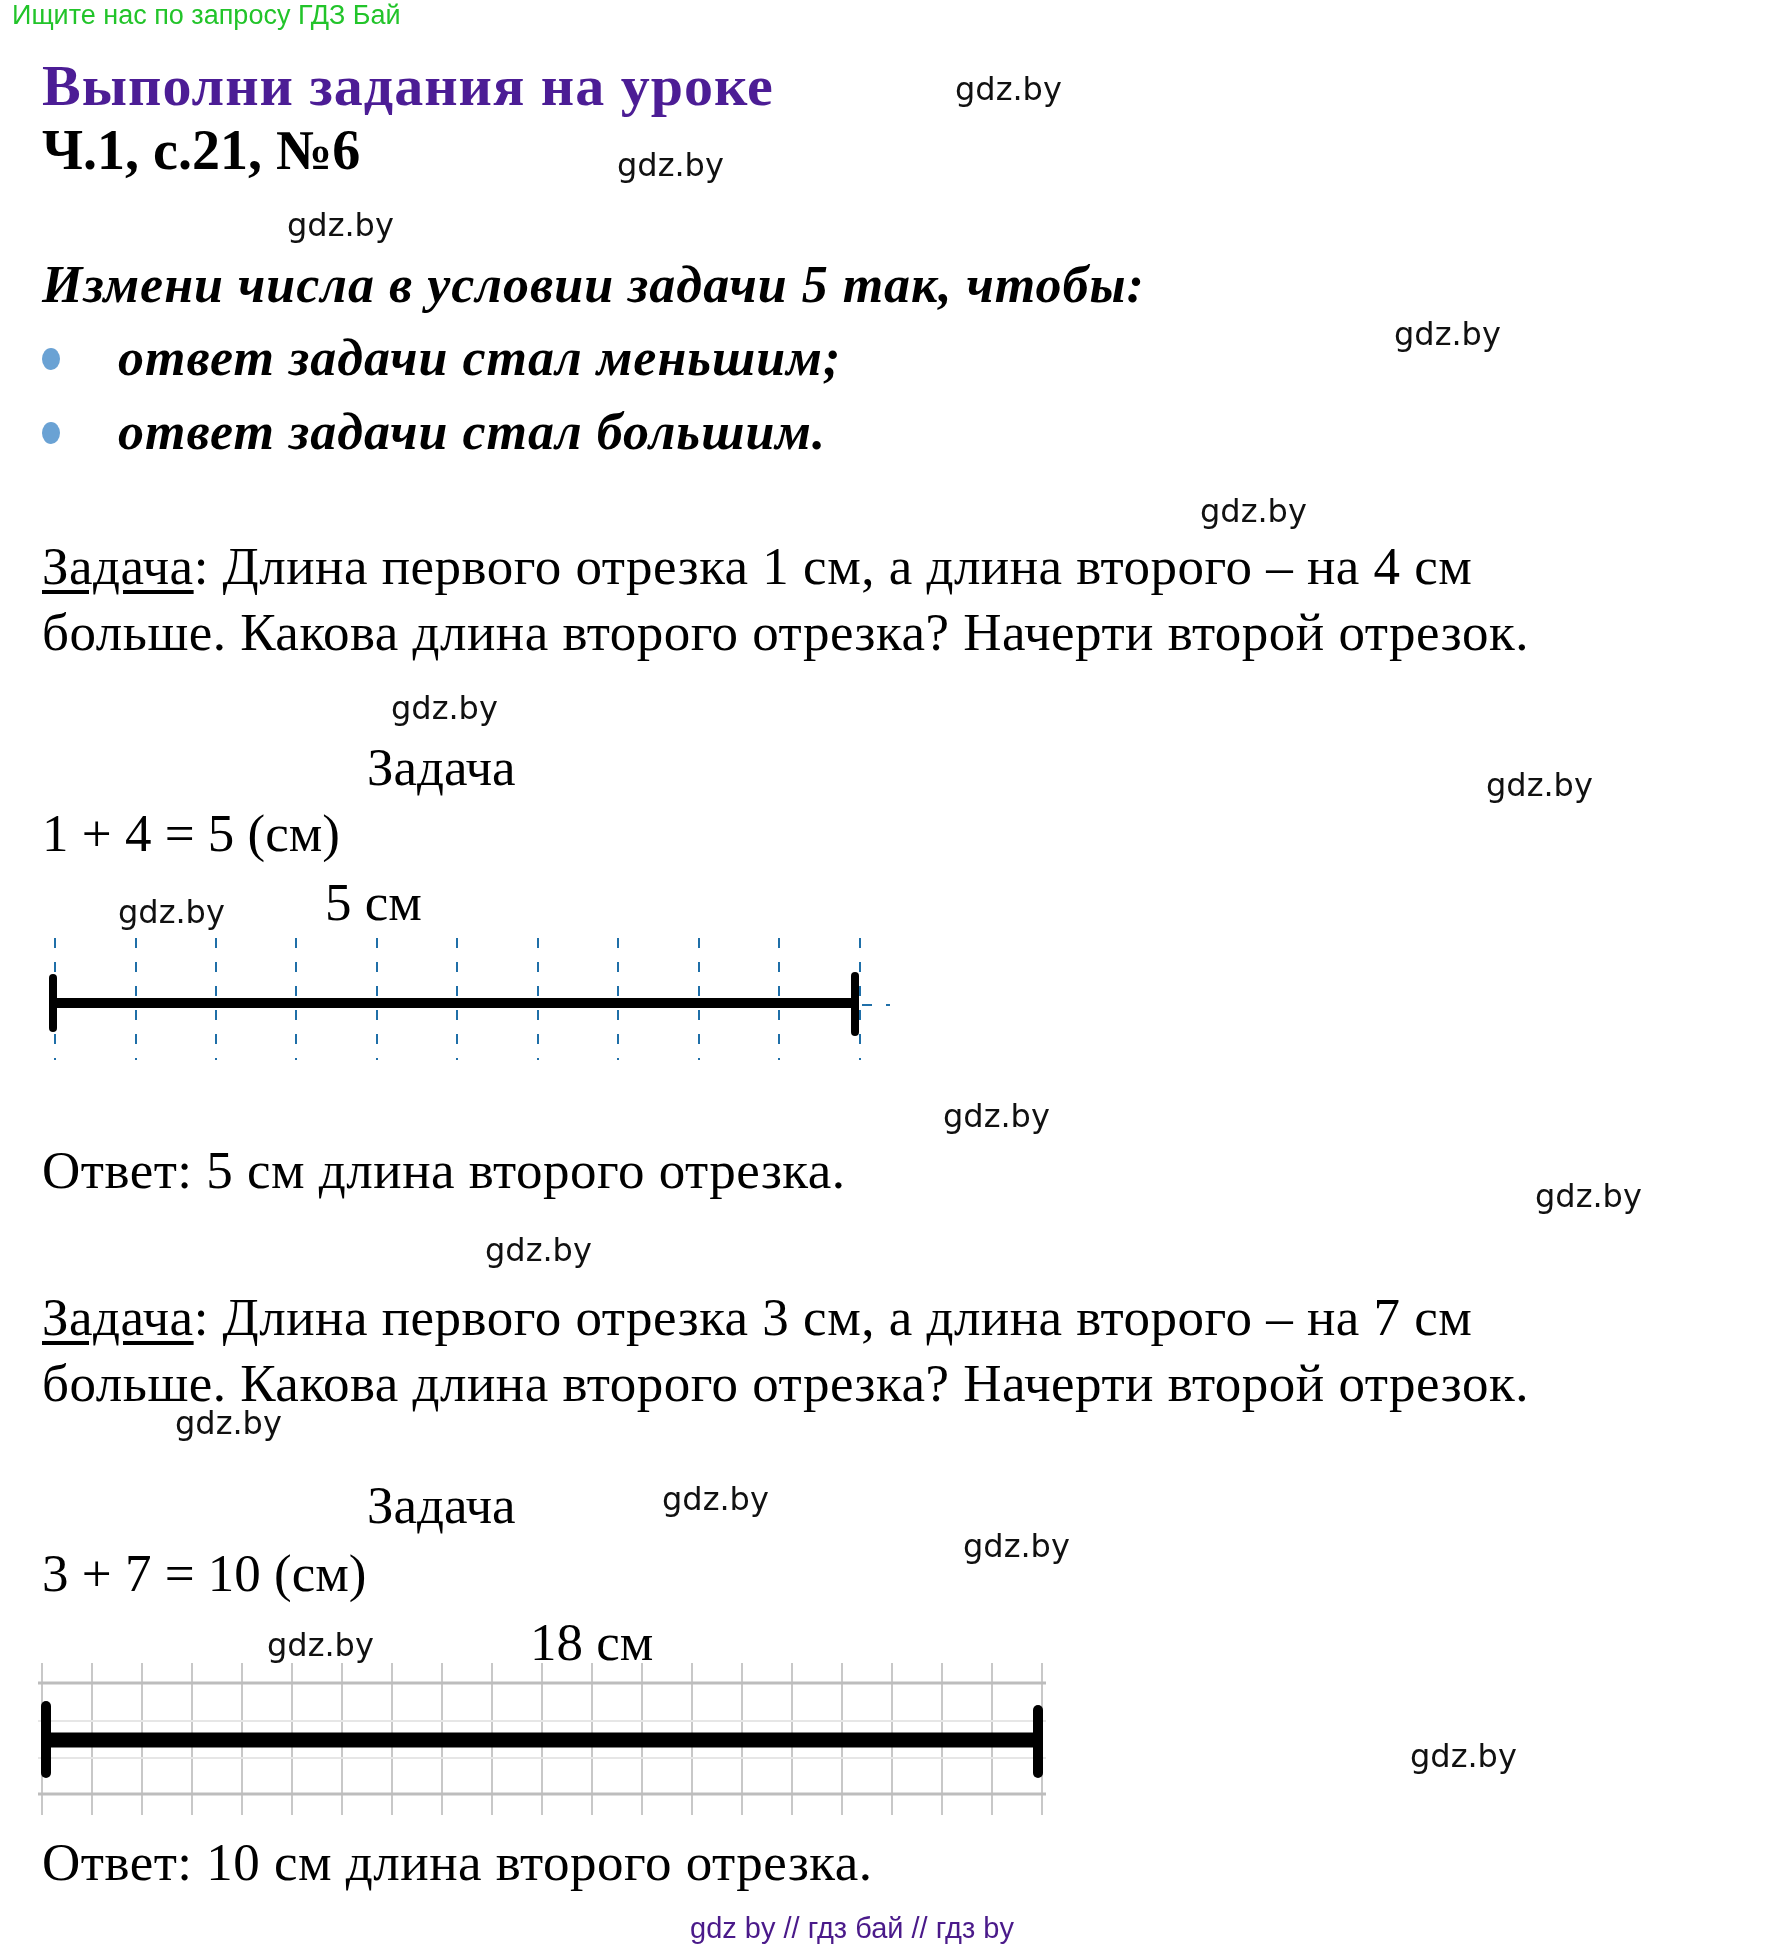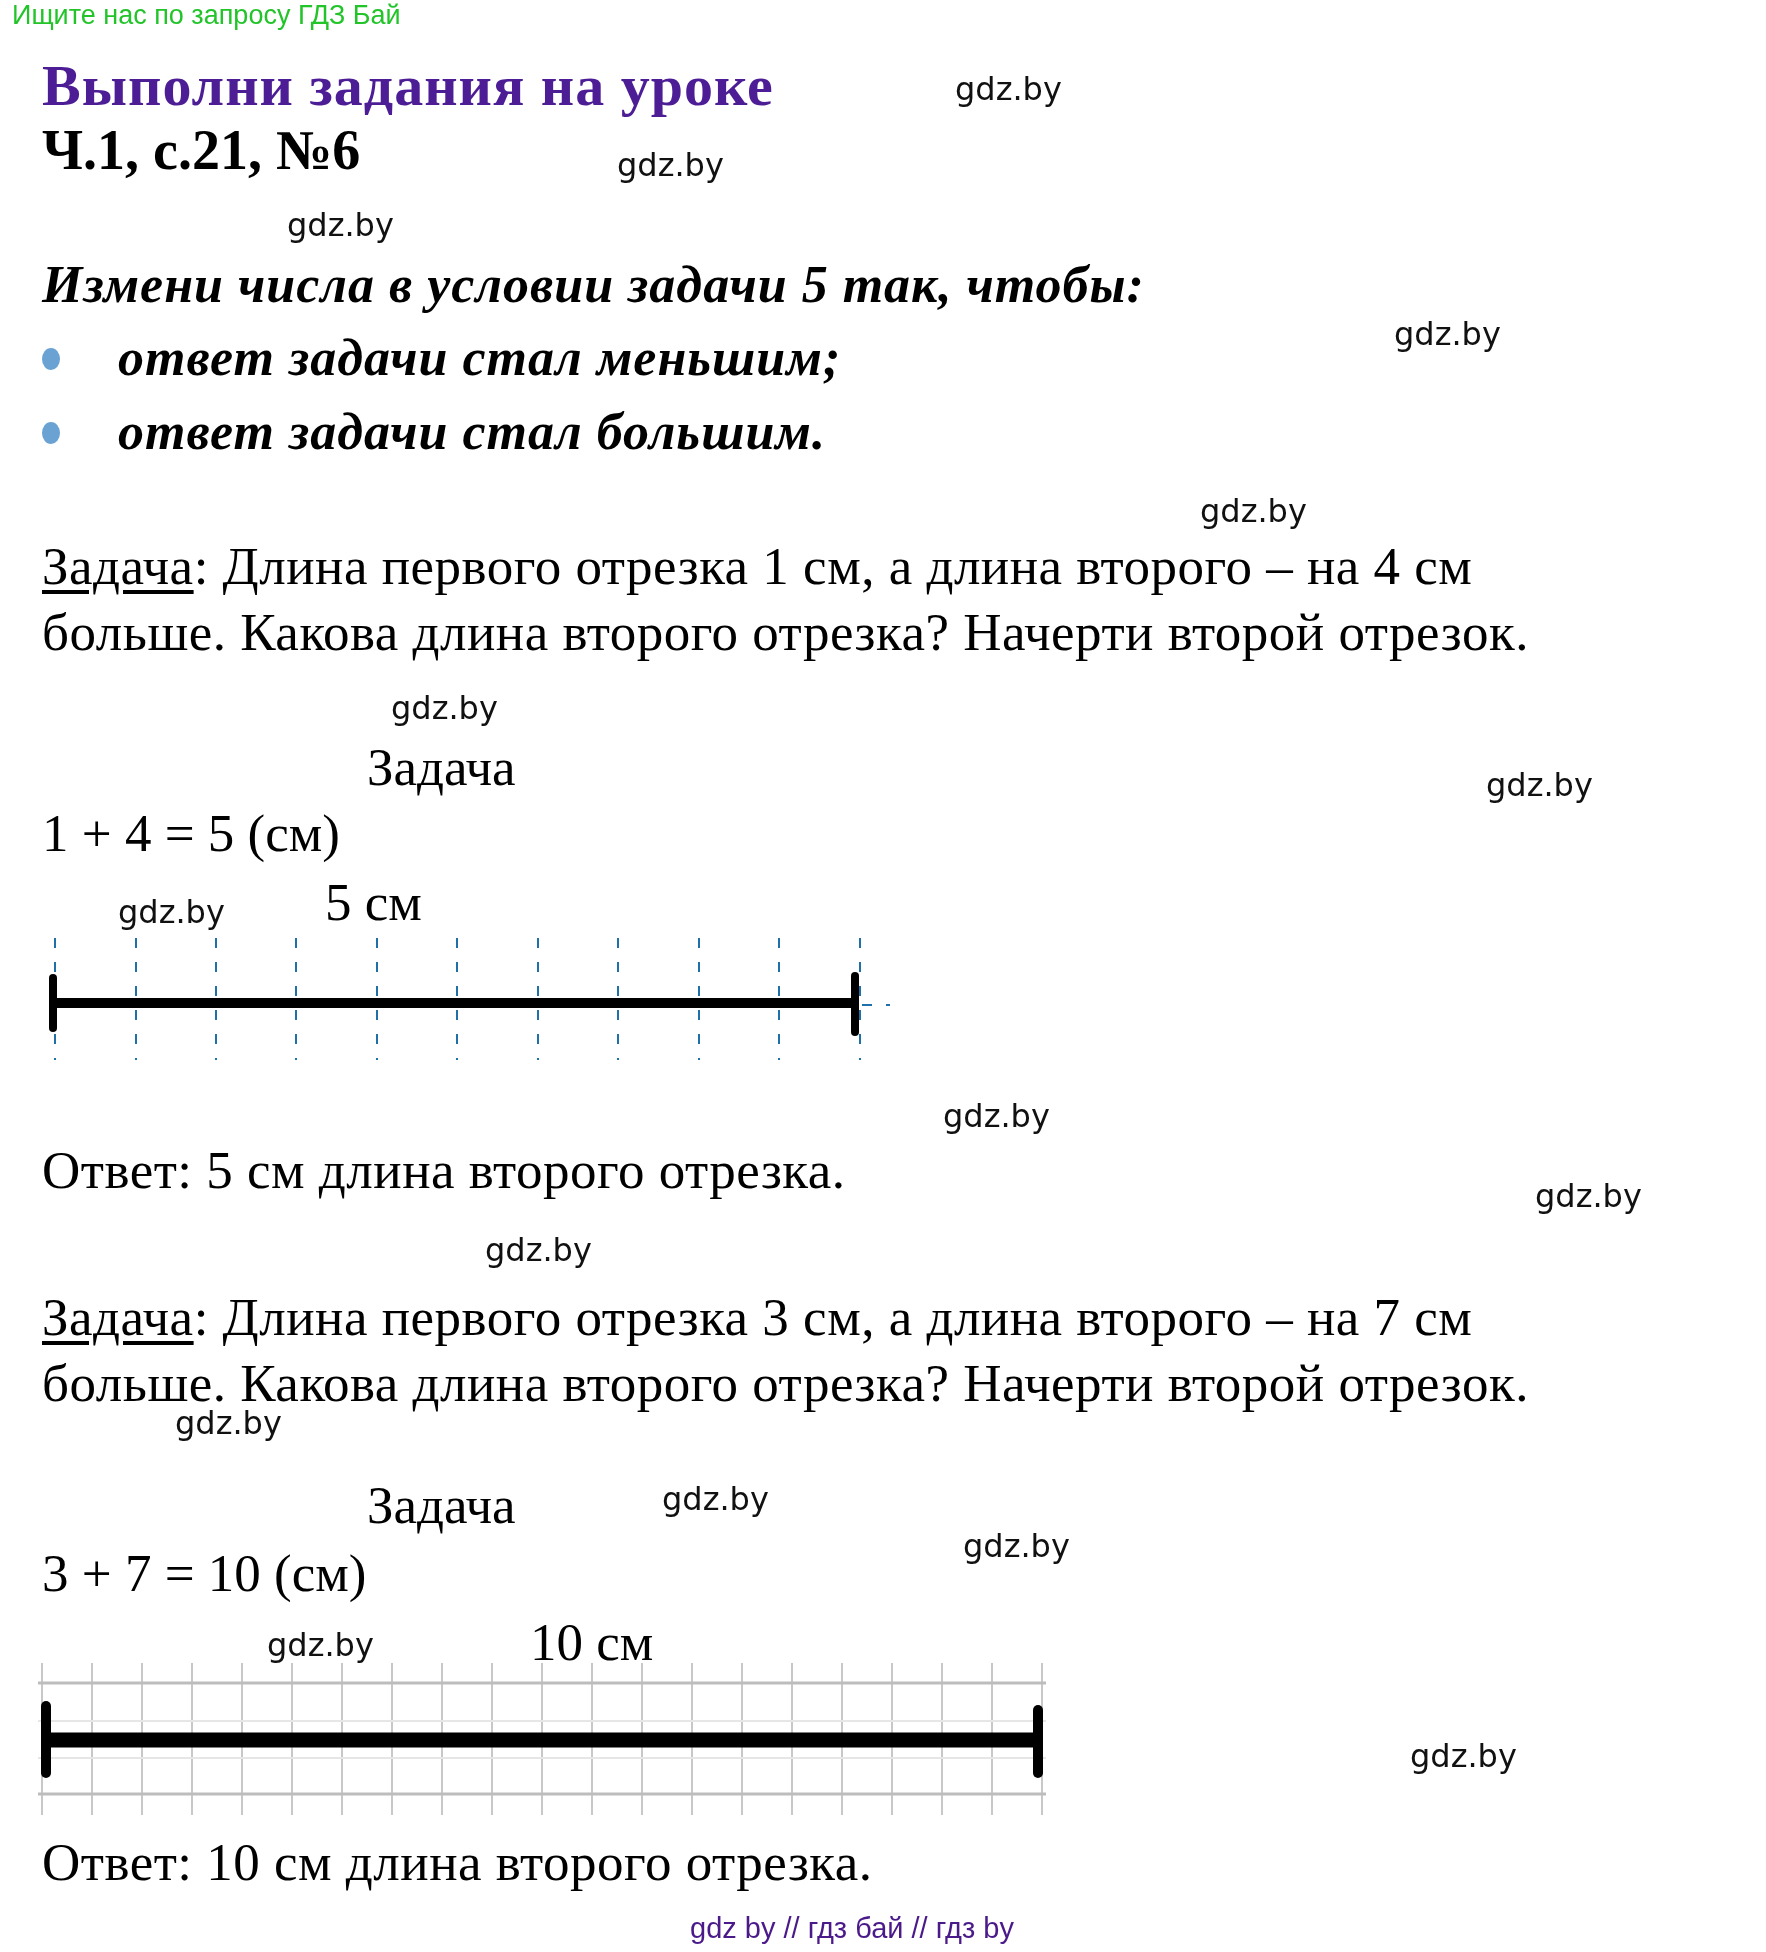--- a/index.html
+++ b/index.html
@@ -69,21 +69,21 @@
 </svg>
 
 <div class="abs answer" style="top:1140px;">Ответ: 5 см длина второго отрезка.</div>
 
 <div class="abs para" style="top:1284px;">
   <div><u>Задача</u><span>: Длина первого отрезка 3 см, а длина второго – на 7 см</span></div>
   <div>больше. Какова длина второго отрезка? Начерти второй отрезок.</div>
 </div>
 <div class="abs center-label" style="left:367px; top:1475px;">Задача</div>
 <div class="abs eq" style="top:1543px;">3 + 7 = 10 (см)</div>
-<div class="abs seg-label" style="left:530px; top:1612px;">10 см</div>
+<div class="abs seg-label" style="left:530px; top:1612px;">18 см</div>
 
 <svg style="left:38px; top:1663px;" width="1040" height="155" viewBox="0 0 1040 155">
   <g stroke="#c8c8c8" stroke-width="2">
     <line x1="4" y1="0" x2="4" y2="152"></line>
     <line x1="54" y1="0" x2="54" y2="152"></line>
     <line x1="104" y1="0" x2="104" y2="152"></line>
     <line x1="154" y1="0" x2="154" y2="152"></line>
     <line x1="204" y1="0" x2="204" y2="152"></line>
     <line x1="254" y1="0" x2="254" y2="152"></line>
     <line x1="304" y1="0" x2="304" y2="152"></line>

